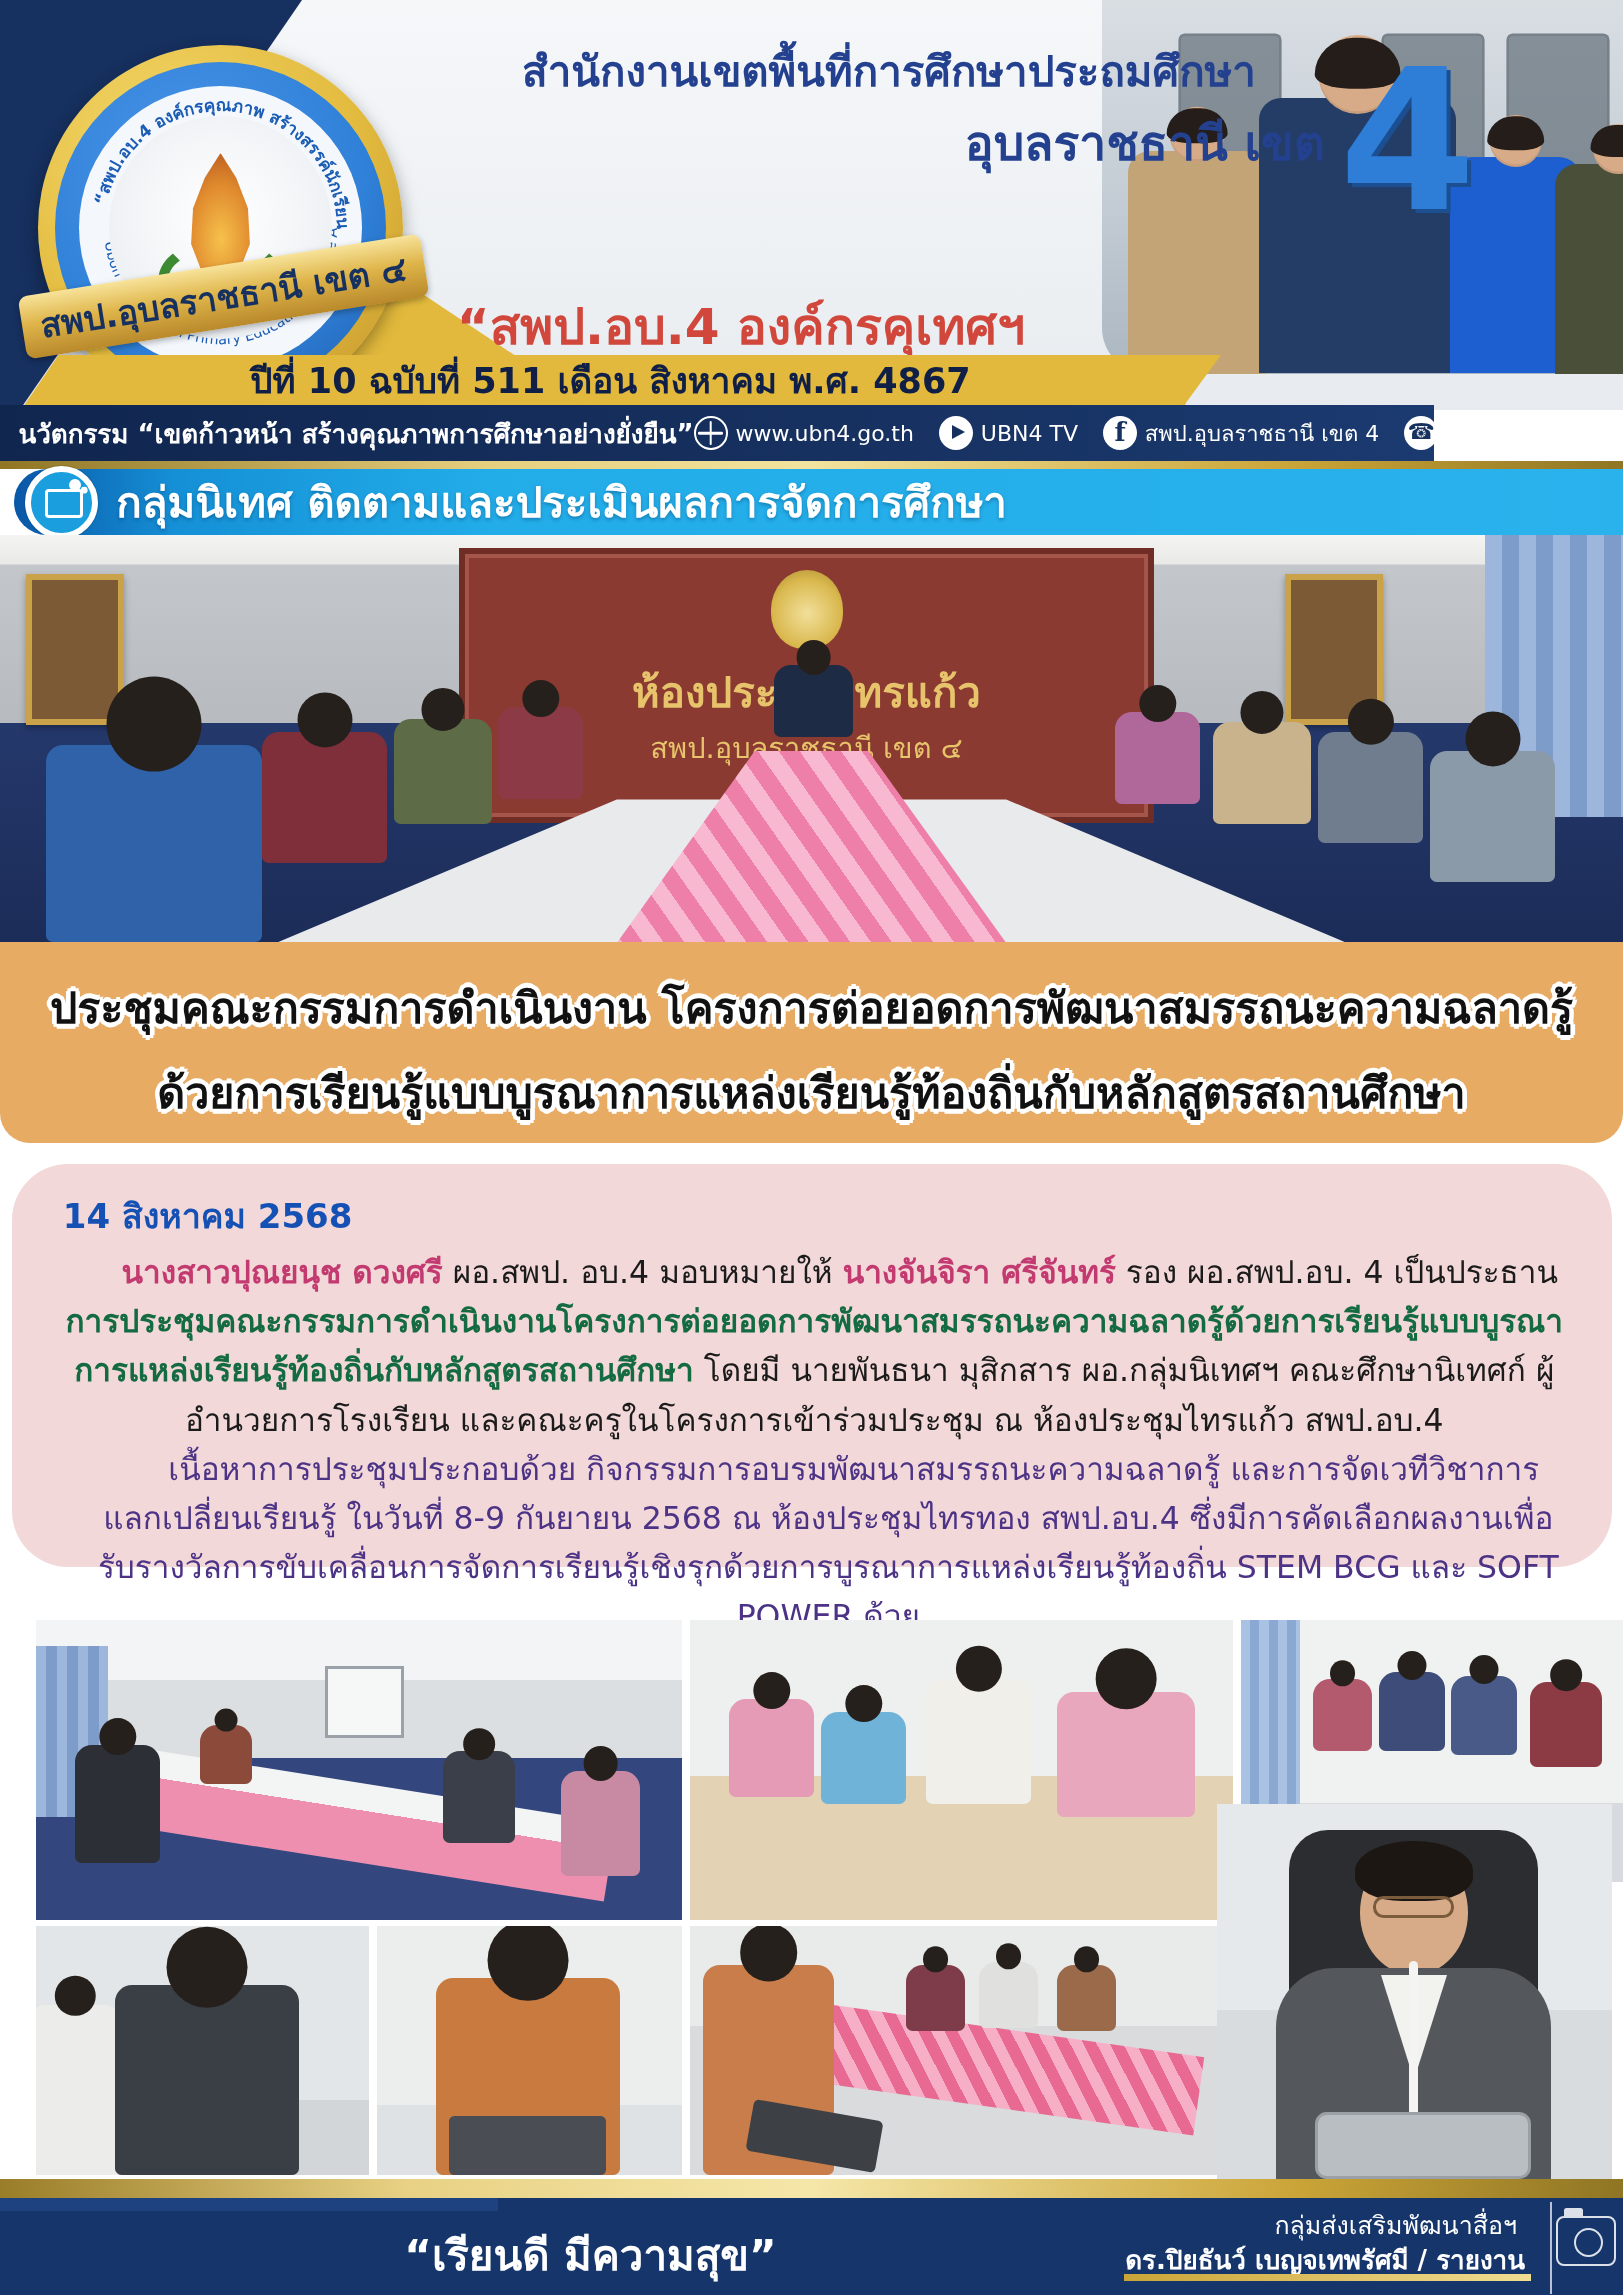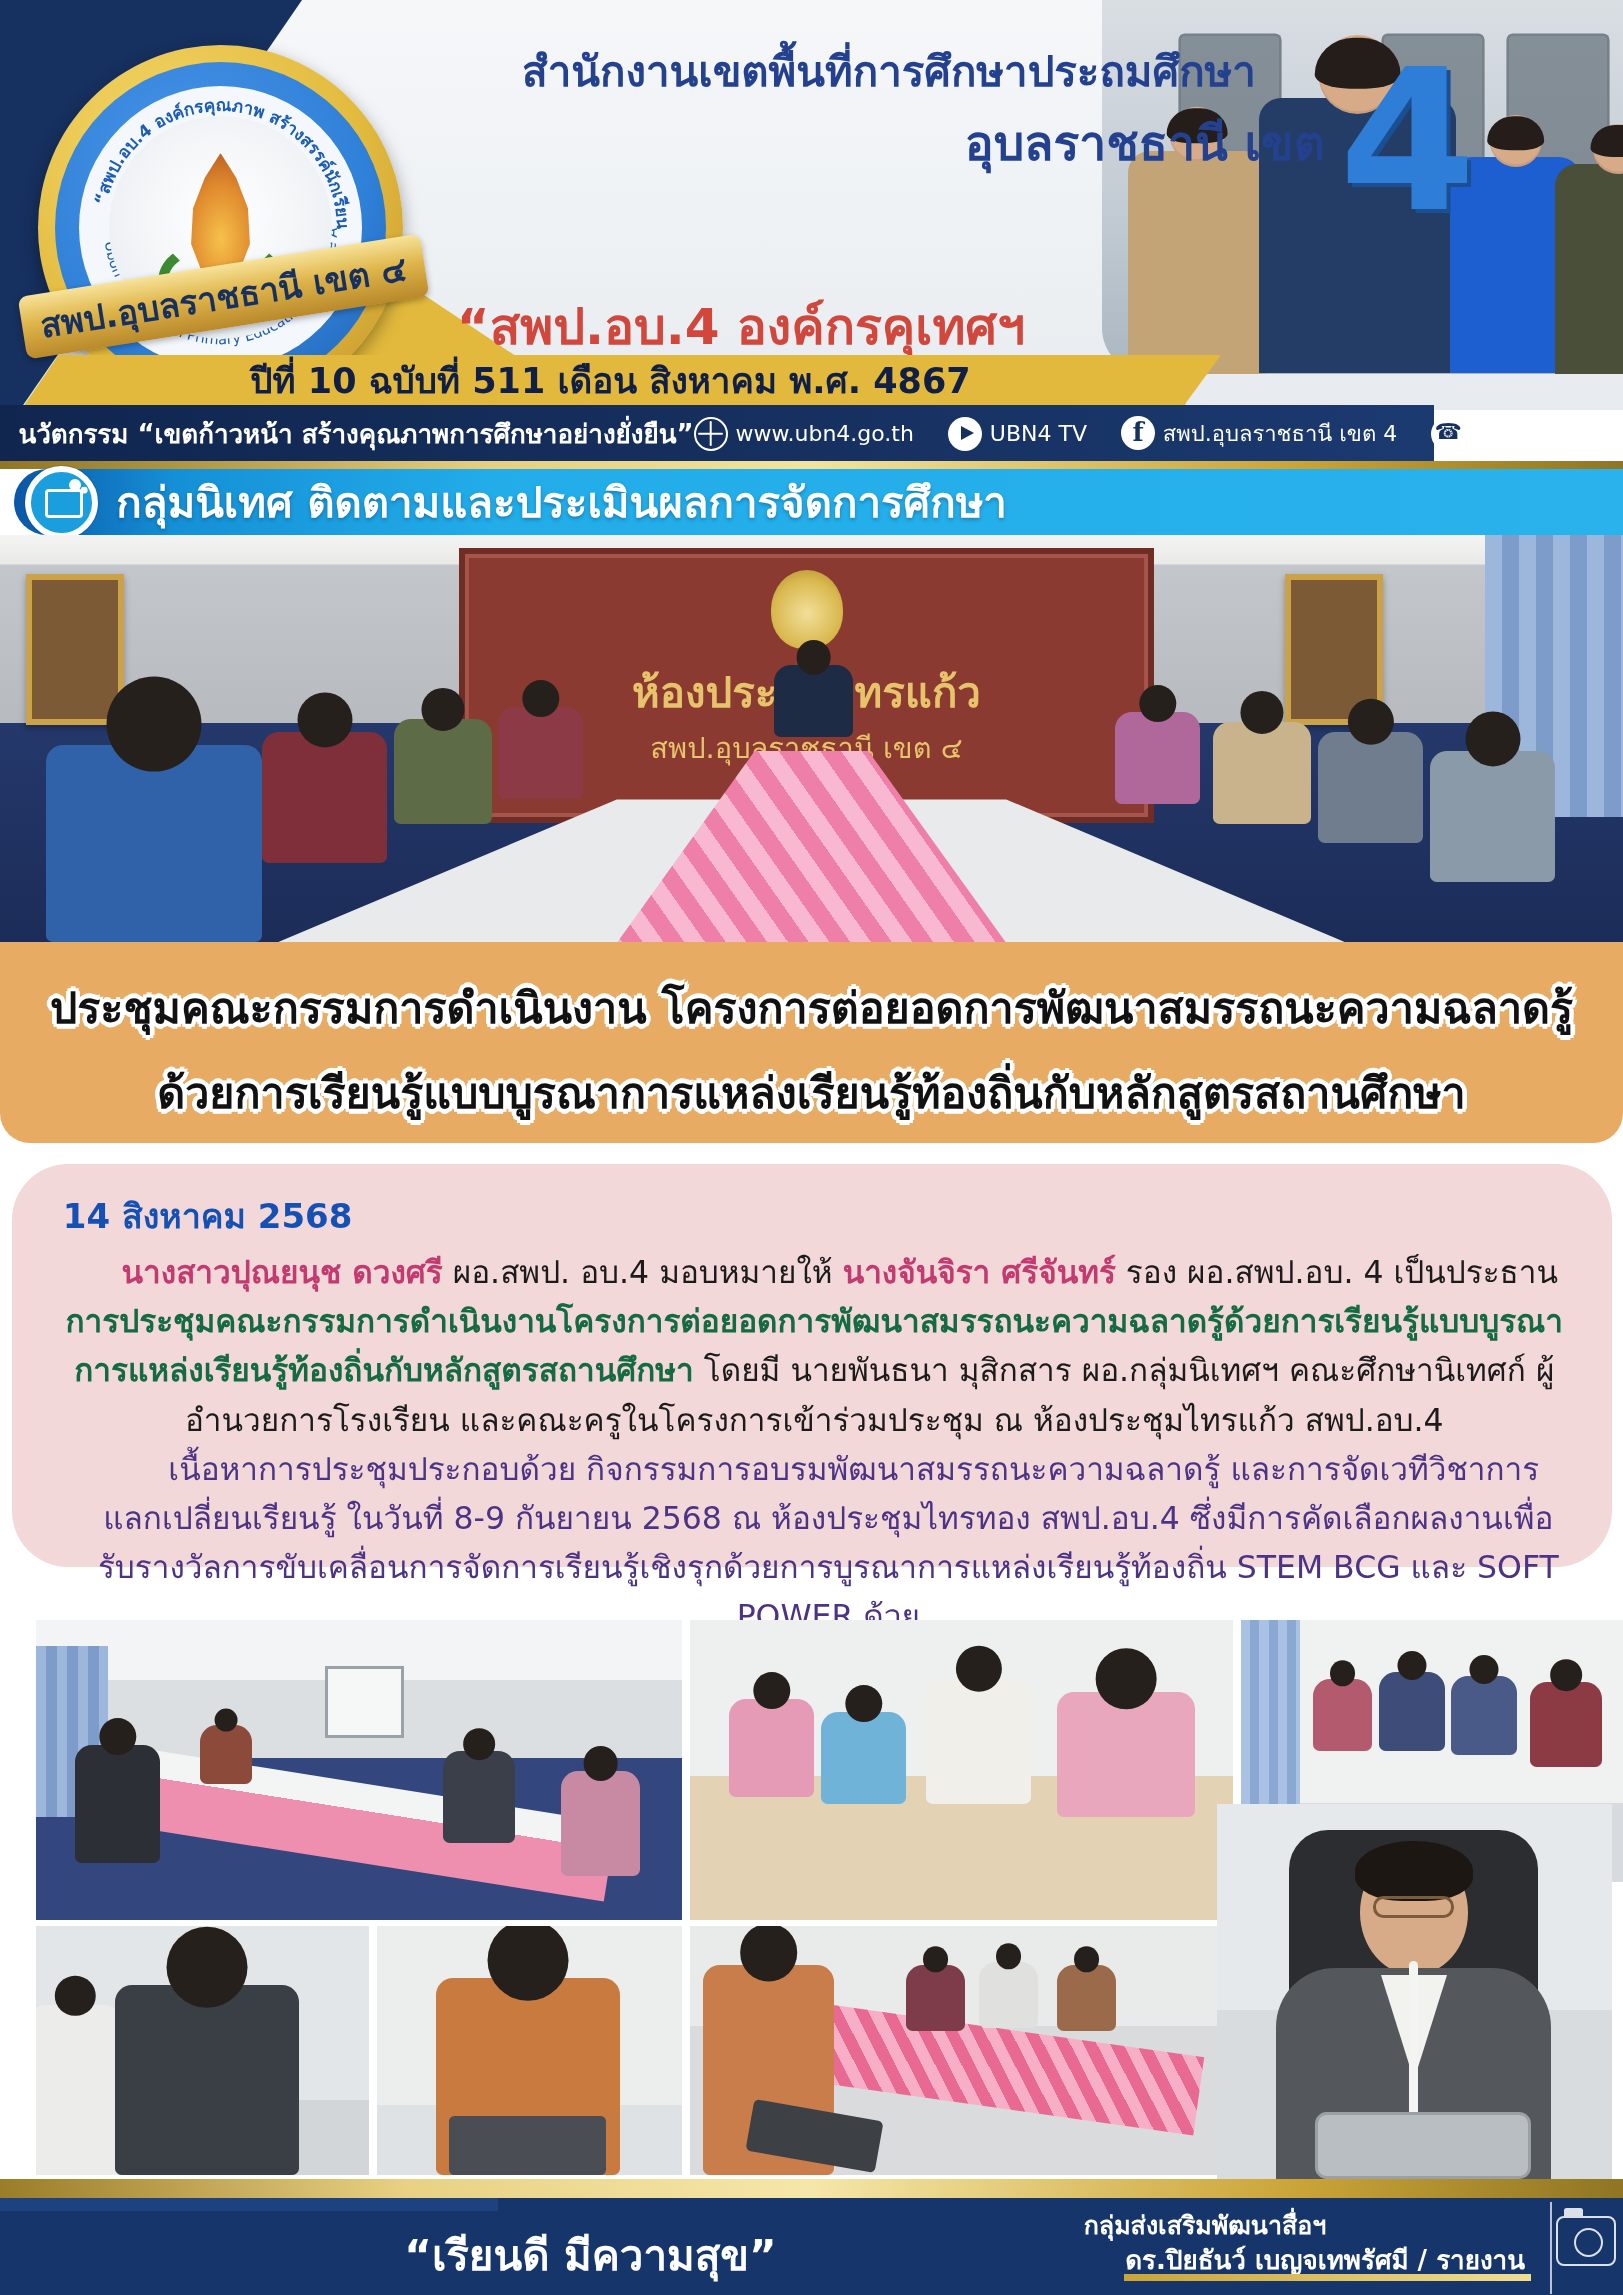--- a/index.html
+++ b/index.html
@@ -69,21 +69,21 @@
 
   
   .date-band { position:absolute; left:0; top:355px; width:1221px; height:50px;
           background:#e2b93c; clip-path:polygon(4.8% 0,100% 0,97% 100%,2% 100%);
           display:flex; align-items:center; justify-content:center; }
   .date-text { font-size:35px; font-weight:bold; color:#101f45; }
   .info-bar { position:absolute; left:0; top:405px; width:1434px; height:56px;
           background:linear-gradient(90deg,#10264f 0%,#16305f 55%,#1b3a70 100%);
           display:flex; align-items:center; justify-content:space-between; padding:0 19.7px 0 18.4px; }
   .info-slogan { font-size:26px; font-weight:bold; color:#ffffff; white-space:nowrap; }
-  .contacts { display:flex; align-items:flex-end; gap:34px; }
+  .contacts { display:flex; align-items:center; gap:25px; }
   .contact { display:flex; align-items:center; gap:7.9px; color:#fff; font-size:22px; white-space:nowrap; }
   .cicon { position:relative; width:34px; height:34px; border-radius:50%; background:#ffffff; flex:0 0 auto; }
   .cicon.globe { background:transparent; border:2.6px solid #fff; }
   .cicon.globe::before { content:""; position:absolute; left:50%; top:2.6px; bottom:2.6px; width:2.6px;
           transform:translateX(-50%); background:#fff; border-radius:1.3px; }
   .cicon.globe::after { content:""; position:absolute; top:50%; left:2.6px; right:2.6px; height:2.6px;
           transform:translateY(-50%); background:#fff; border-radius:1.3px; }
   .cicon.yt::before { content:""; position:absolute; left:13px; top:9.2px;
           border-left:13px solid #16305f; border-top:7.9px solid transparent; border-bottom:7.9px solid transparent; }
   .cicon.fb::before { content:"f"; position:absolute; left:0; right:0; top:1.3px; text-align:center;
@@ -192,22 +192,22 @@
   .t7 .tab { position:absolute; left:98px; top:308px; width:216px; height:67px; border-radius:11.8px;
         background:#b9bec2; border:3.9px solid #9aa0a5; }
 
   
   .footer-gold { position:absolute; left:0; top:2179px; width:1623px; height:19.7px;
         background:linear-gradient(90deg,#9a7d28,#e8d184 25%,#f5e7a9 50%,#caa437 80%,#8f7524); }
   .footer { position:absolute; left:0; top:2198px; width:1623px; height:97px; background:#15356b; }
   .footer-substrip { position:absolute; left:0; top:0; width:498px; height:13px; background:#1e4280; }
   .f-slogan { position:absolute; left:0; top:23.6px; width:1181px; text-align:center;
         font-size:42px; font-weight:bold; color:#ffffff; }
-  .f-credit1 { position:absolute; right:90px; top:6.6px; width:656px; text-align:center;
-        font-size:25px; color:#ffffff;font-weight:bold; }
+  .f-credit1 { position:absolute; right:106px; top:6.6px; width:656px; text-align:right;
+        font-size:25px; color:#ffffff; }
   .f-credit2 { position:absolute; right:98px; top:41px; width:656px; text-align:right;
         font-size:26px; font-weight:bold; color:#ffffff; }
   .f-underline { position:absolute; right:92px; top:76px; width:407px; height:6.6px;
         background:linear-gradient(90deg,#caa437,#f0dd92); }
   .f-divider { position:absolute; right:71px; top:3.9px; width:2px; height:92px; background:rgba(255,255,255,.7); }
   .camera { position:absolute; right:6.6px; top:18.4px; width:60px; height:50px;
         border:2.6px solid rgba(255,255,255,.85); border-radius:7.9px; }
   .camera::before { content:""; position:absolute; left:15.7px; top:9.2px; width:25px; height:25px;
         border:2.6px solid rgba(255,255,255,.85); border-radius:50%; }
   .camera::after { content:""; position:absolute; left:5.2px; top:-10.5px; width:19.7px; height:7.9px;

